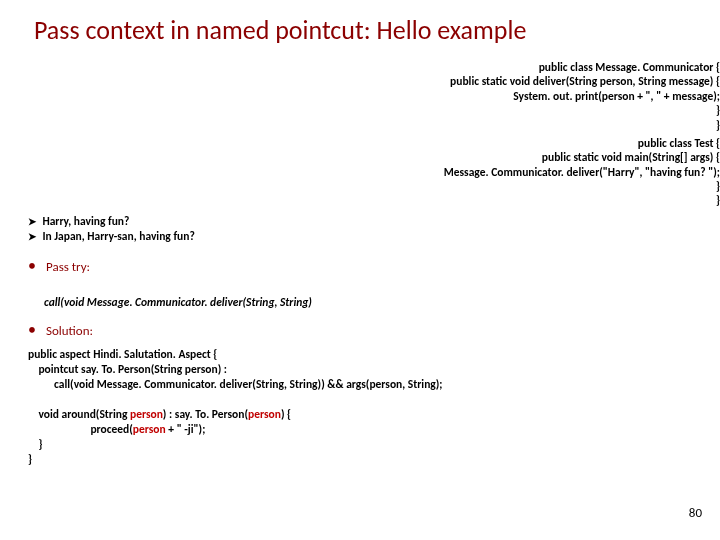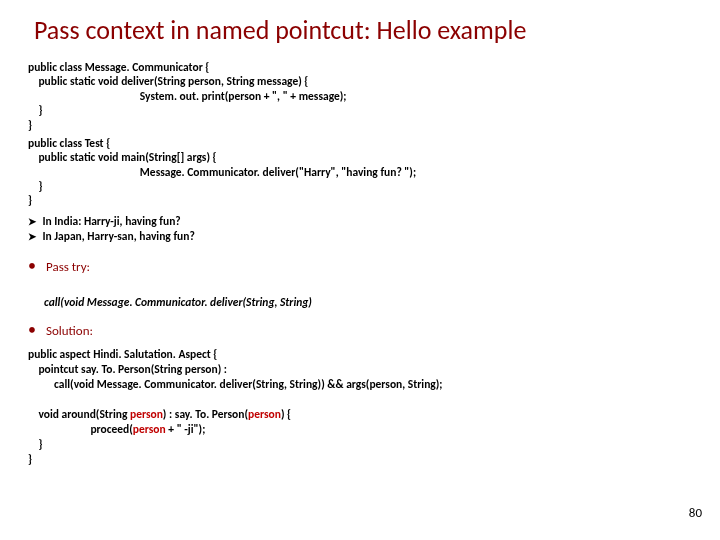--- a/index.html
+++ b/index.html
@@ -25,20 +25,21 @@
     font-weight: 400;
     margin: 0 0 14px 34px;
   }
   .code-block {
     font-size: 11.5px;
     font-weight: 700;
     line-height: 1.25;
     white-space: pre;
     margin: 0 0 4px 28px;
     font-family: Calibri, "Segoe UI", Arial, sans-serif;
+    text-align: right;
   }
   .output-list {
     margin: 6px 0 4px 28px;
     padding: 0;
     list-style: none;
   }
   .output-list li {
     font-size: 11.5px;
     font-weight: 700;
     line-height: 1.35;
@@ -105,21 +106,21 @@
     }
 }</div>
 
   <div class="code-block" style="margin-top:0">public class Test {
     public static void main(String[] args) {
                                            Message. Communicator. deliver("Harry", "having fun? ");
     }
 }</div>
 
   <ul class="output-list">
-    <li>In India:  Harry-ji, having fun?</li>
+    <li>Harry, having fun?</li>
     <li>In Japan, Harry-san, having fun?</li>
   </ul>
 
   <ul class="bullet-list">
     <li>Pass try:</li>
   </ul>
   <div class="inline-code">call(void Message. Communicator. deliver(String, String)</div>
 
   <ul class="bullet-list">
     <li>Solution:</li>

